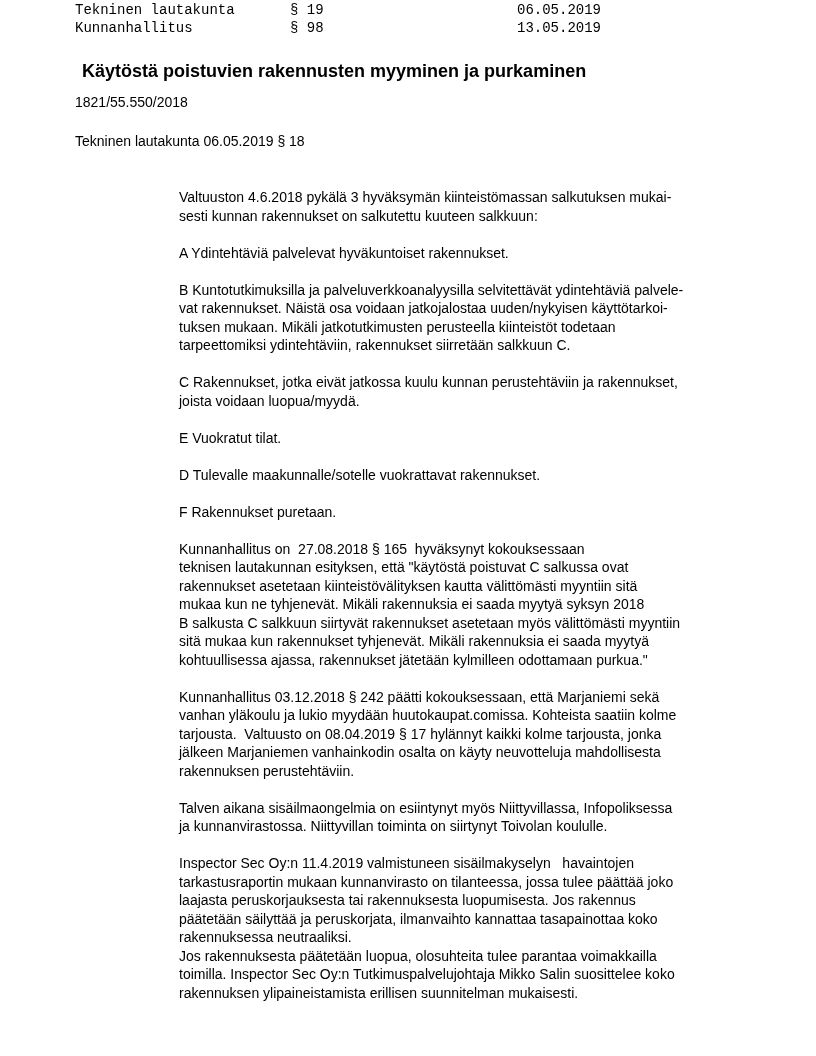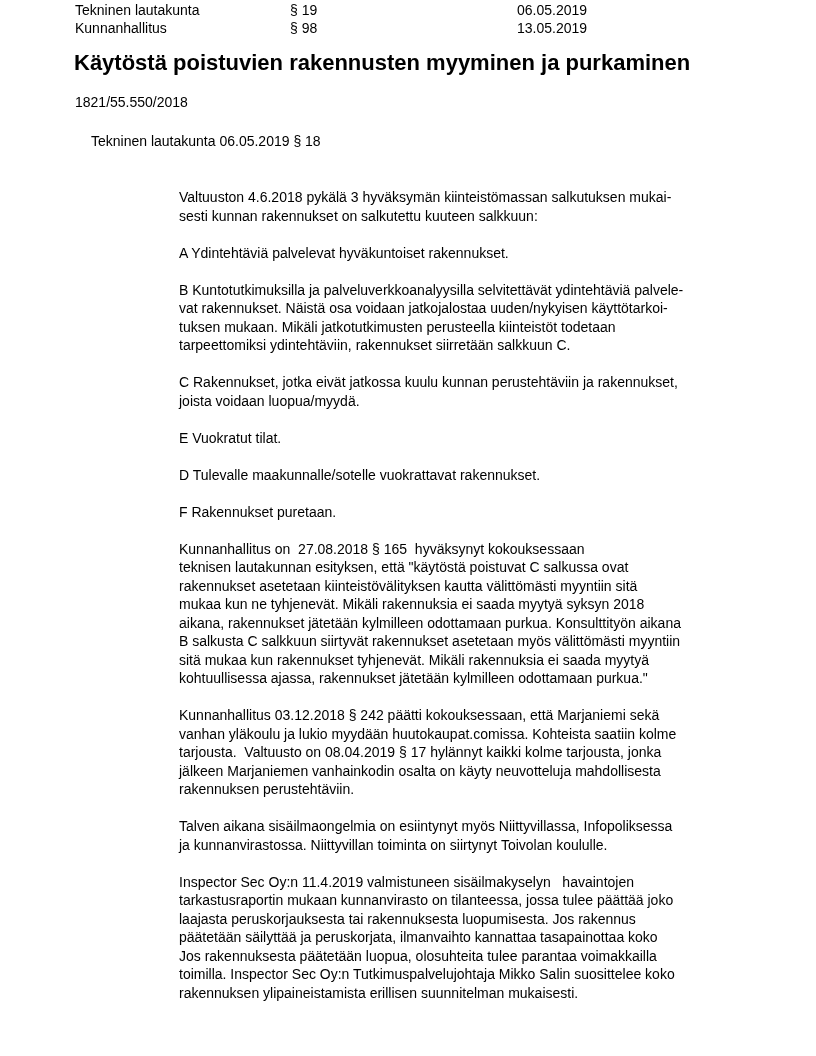--- a/index.html
+++ b/index.html
@@ -20,48 +20,49 @@
   
   .header-table {
     position: absolute;
     left: 75px;
     top: 2px;
   }
   .header-row {
     display: flex;
     line-height: 17.5px;
     white-space: pre;
+    font-family: Liberation Mono, monospace;
   }
   .col-org     { width: 215px; }
   .col-section { width: 227px; }
   .col-date    { width: auto; }
   
   .doc-title {
     position: absolute;
     left: 74px;
     top: 53px;
-    margin: 0;
-    font-size: 22px;
+    margin: 8px;
+    font-size: 18px;
     font-weight: bold;
     line-height: 20px;
     white-space: pre;
   }
   
   .case-number {
     position: absolute;
     left: 75px;
     top: 93px;
     line-height: 18px;
     white-space: pre;
     text-align: right;
   }
   
   .section-heading {
     position: absolute;
-    left: 91px;
+    left: 75px;
     top: 132px;
     line-height: 18px;
     white-space: pre;
     text-align: center;
   }
   
   .doc-body {
     position: absolute;
     left: 179px;
     top: 188px;
@@ -116,40 +117,40 @@
         <div class="line">D Tulevalle maakunnalle/sotelle vuokrattavat rakennukset.</div>
       </div>
       <div class="para">
         <div class="line">F Rakennukset puretaan.</div>
       </div>
       <div class="para">
         <div class="line">Kunnanhallitus on  27.08.2018 § 165  hyväksynyt kokouksessaan</div>
         <div class="line">teknisen lautakunnan esityksen, että "käytöstä poistuvat C salkussa ovat</div>
         <div class="line">rakennukset asetetaan kiinteistövälityksen kautta välittömästi myyntiin sitä</div>
         <div class="line">mukaa kun ne tyhjenevät. Mikäli rakennuksia ei saada myytyä syksyn 2018</div>
-        <div class="line">aikana, rakennukset jätetään kylmilleen odottamaan purkua. Konsulttityön aikana</div>
         <div class="line">B salkusta C salkkuun siirtyvät rakennukset asetetaan myös välittömästi myyntiin</div>
         <div class="line">sitä mukaa kun rakennukset tyhjenevät. Mikäli rakennuksia ei saada myytyä</div>
         <div class="line">kohtuullisessa ajassa, rakennukset jätetään kylmilleen odottamaan purkua."</div>
       </div>
       <div class="para">
         <div class="line">Kunnanhallitus 03.12.2018 § 242 päätti kokouksessaan, että Marjaniemi sekä</div>
         <div class="line">vanhan yläkoulu ja lukio myydään huutokaupat.comissa. Kohteista saatiin kolme</div>
         <div class="line">tarjousta.  Valtuusto on 08.04.2019 § 17 hylännyt kaikki kolme tarjousta, jonka</div>
         <div class="line">jälkeen Marjaniemen vanhainkodin osalta on käyty neuvotteluja mahdollisesta</div>
         <div class="line">rakennuksen perustehtäviin.</div>
       </div>
       <div class="para">
         <div class="line">Talven aikana sisäilmaongelmia on esiintynyt myös Niittyvillassa, Infopoliksessa</div>
         <div class="line">ja kunnanvirastossa. Niittyvillan toiminta on siirtynyt Toivolan koululle.</div>
       </div>
       <div class="para">
         <div class="line">Inspector Sec Oy:n 11.4.2019 valmistuneen sisäilmakyselyn   havaintojen</div>
         <div class="line">tarkastusraportin mukaan kunnanvirasto on tilanteessa, jossa tulee päättää joko</div>
         <div class="line">laajasta peruskorjauksesta tai rakennuksesta luopumisesta. Jos rakennus</div>
         <div class="line">päätetään säilyttää ja peruskorjata, ilmanvaihto kannattaa tasapainottaa koko</div>
+        <div class="line">rakennuksessa neutraaliksi.</div>
         <div class="line">Jos rakennuksesta päätetään luopua, olosuhteita tulee parantaa voimakkailla</div>
         <div class="line">toimilla. Inspector Sec Oy:n Tutkimuspalvelujohtaja Mikko Salin suosittelee koko</div>
         <div class="line">rakennuksen ylipaineistamista erillisen suunnitelman mukaisesti.</div>
       </div>
     </div>
 
 </div>
 
 </body></html>

